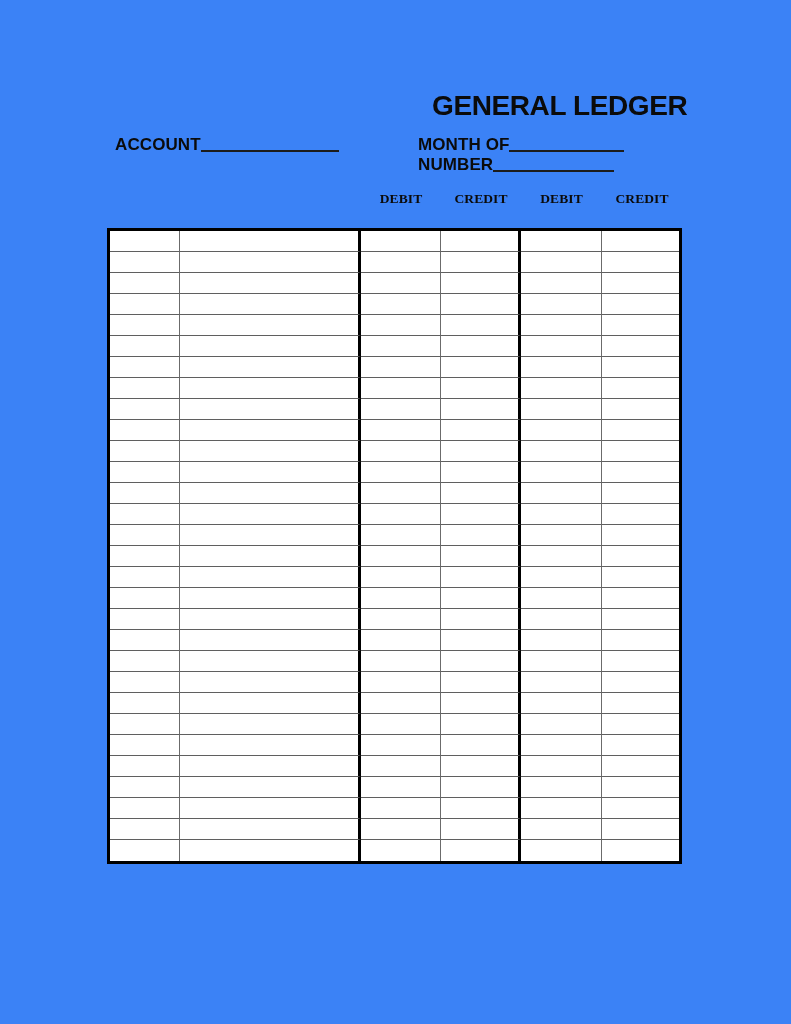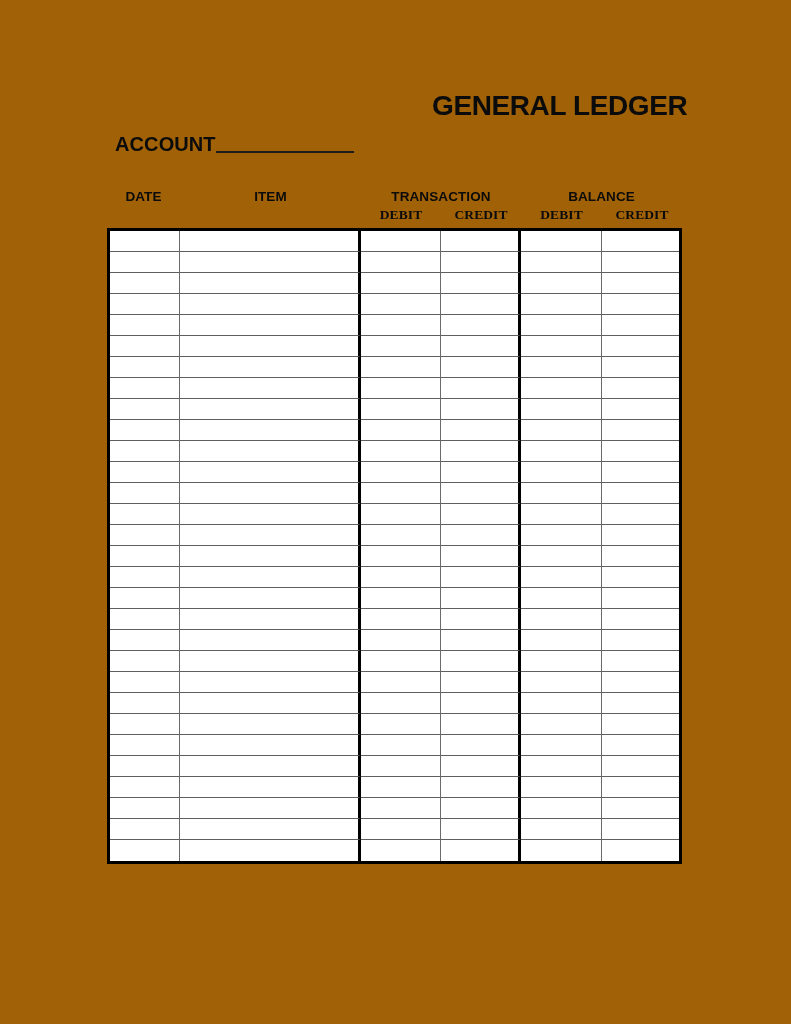--- a/index.html
+++ b/index.html
@@ -4,41 +4,41 @@
 <style>
   html, body {
     margin: 0;
     padding: 0;
     background: #ffffff;
   }
   .page {
     position: relative;
     width: 791px;
     height: 1024px;
-    background: #a16207;
+    background: #3b82f6;
     color: #0d0d0d;
     font-family: "Liberation Sans", sans-serif;
     overflow: hidden;
   }
   .title {
     position: absolute;
     top: 90px;
     left: 432px;
     width: 250px;
     font-size: 28px;
     font-weight: bold;
     letter-spacing: -0.4px;
     white-space: nowrap;
     color: #0b0b0b;
   }
   .fields-left, .fields-right {
     position: absolute;
     top: 136px;
     font-weight: bold;
-    font-size: 20px;
+    font-size: 17px;
     letter-spacing: 0.1px;
     color: #0b0b0b;
   }
   .fields-left  { left: 115px; }
   .fields-right { left: 418px; }
   .field-line {
     height: 19.5px;
     line-height: 17px;
     white-space: nowrap;
   }
@@ -103,28 +103,30 @@
 <div class="page">
 
   <div class="title">GENERAL LEDGER</div>
 
   <div class="fields-left">
     <div class="field-line">
       <span>ACCOUNT</span><span class="blank blank-account"></span>
     </div>
   </div>
 
+  <div class="fields-right">
+    <div class="field-line">
+      <span>MONTH OF</span><span class="blank blank-month-of"></span>
+    </div>
+    <div class="field-line">
+      <span>NUMBER</span><span class="blank blank-number"></span>
+    </div>
+  </div>
 
   <div class="col-headers">
-    <div class="hrow1">
-      <div class="hcell">DATE</div>
-      <div class="hcell">ITEM</div>
-      <div class="hcell">TRANSACTION</div>
-      <div class="hcell">BALANCE</div>
-    </div>
     <div class="hrow2">
       <div class="hcell"></div>
       <div class="hcell"></div>
       <div class="hcell">DEBIT</div>
       <div class="hcell">CREDIT</div>
       <div class="hcell">DEBIT</div>
       <div class="hcell">CREDIT</div>
     </div>
   </div>
 

